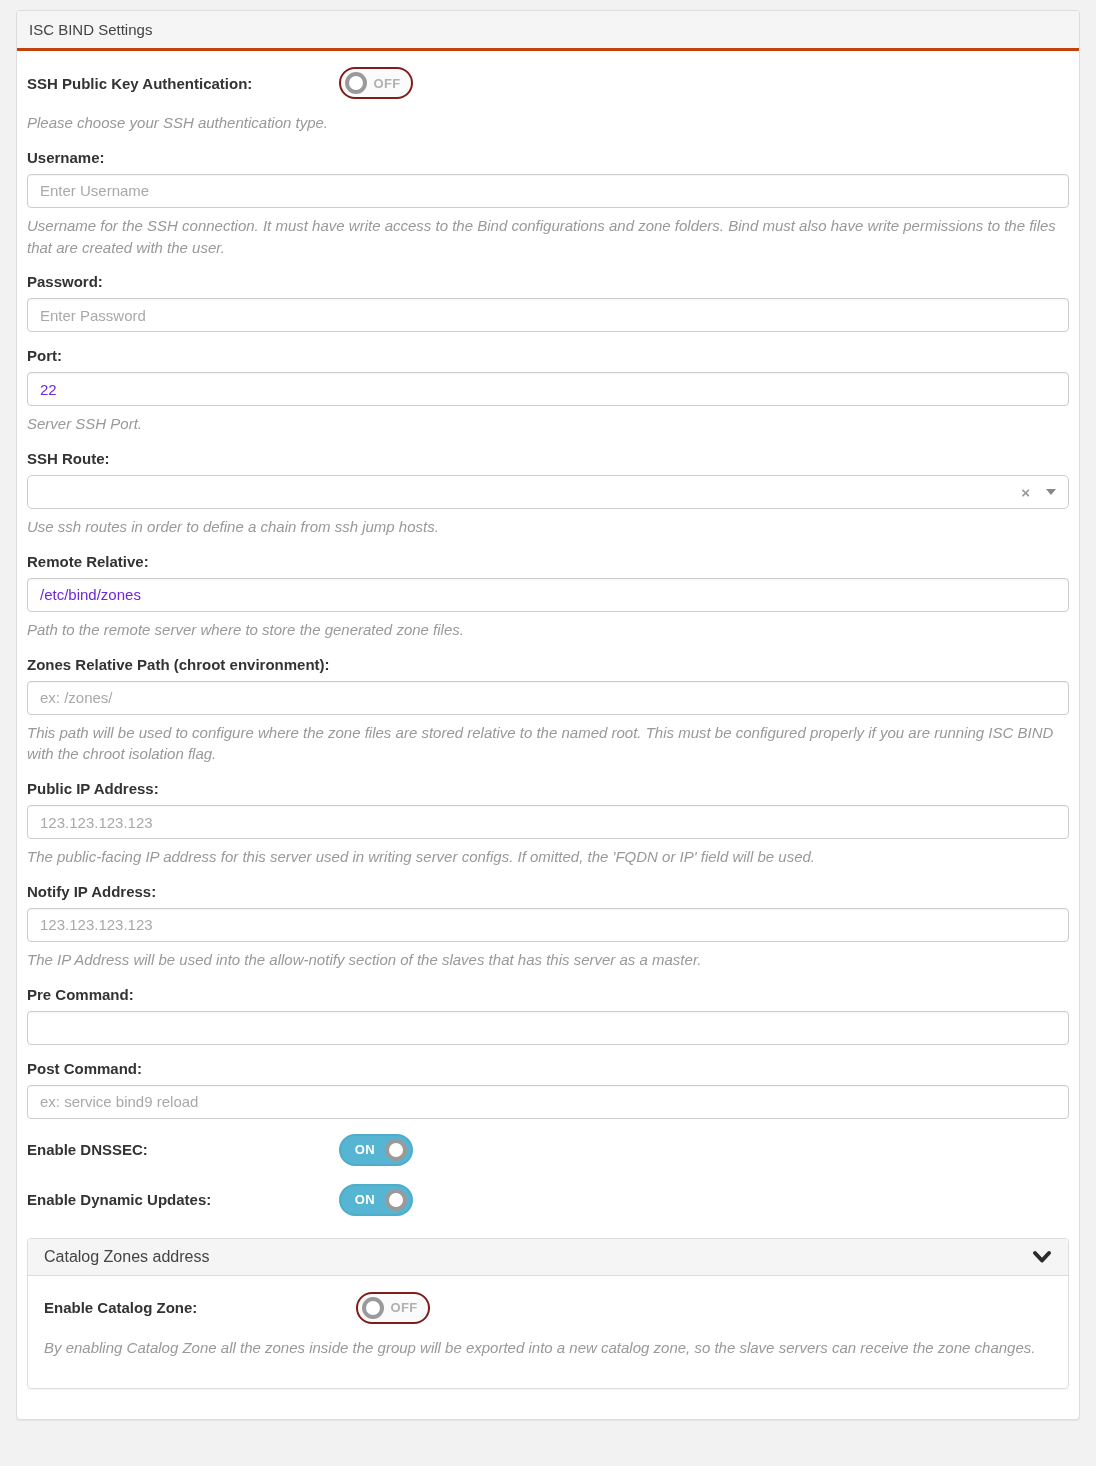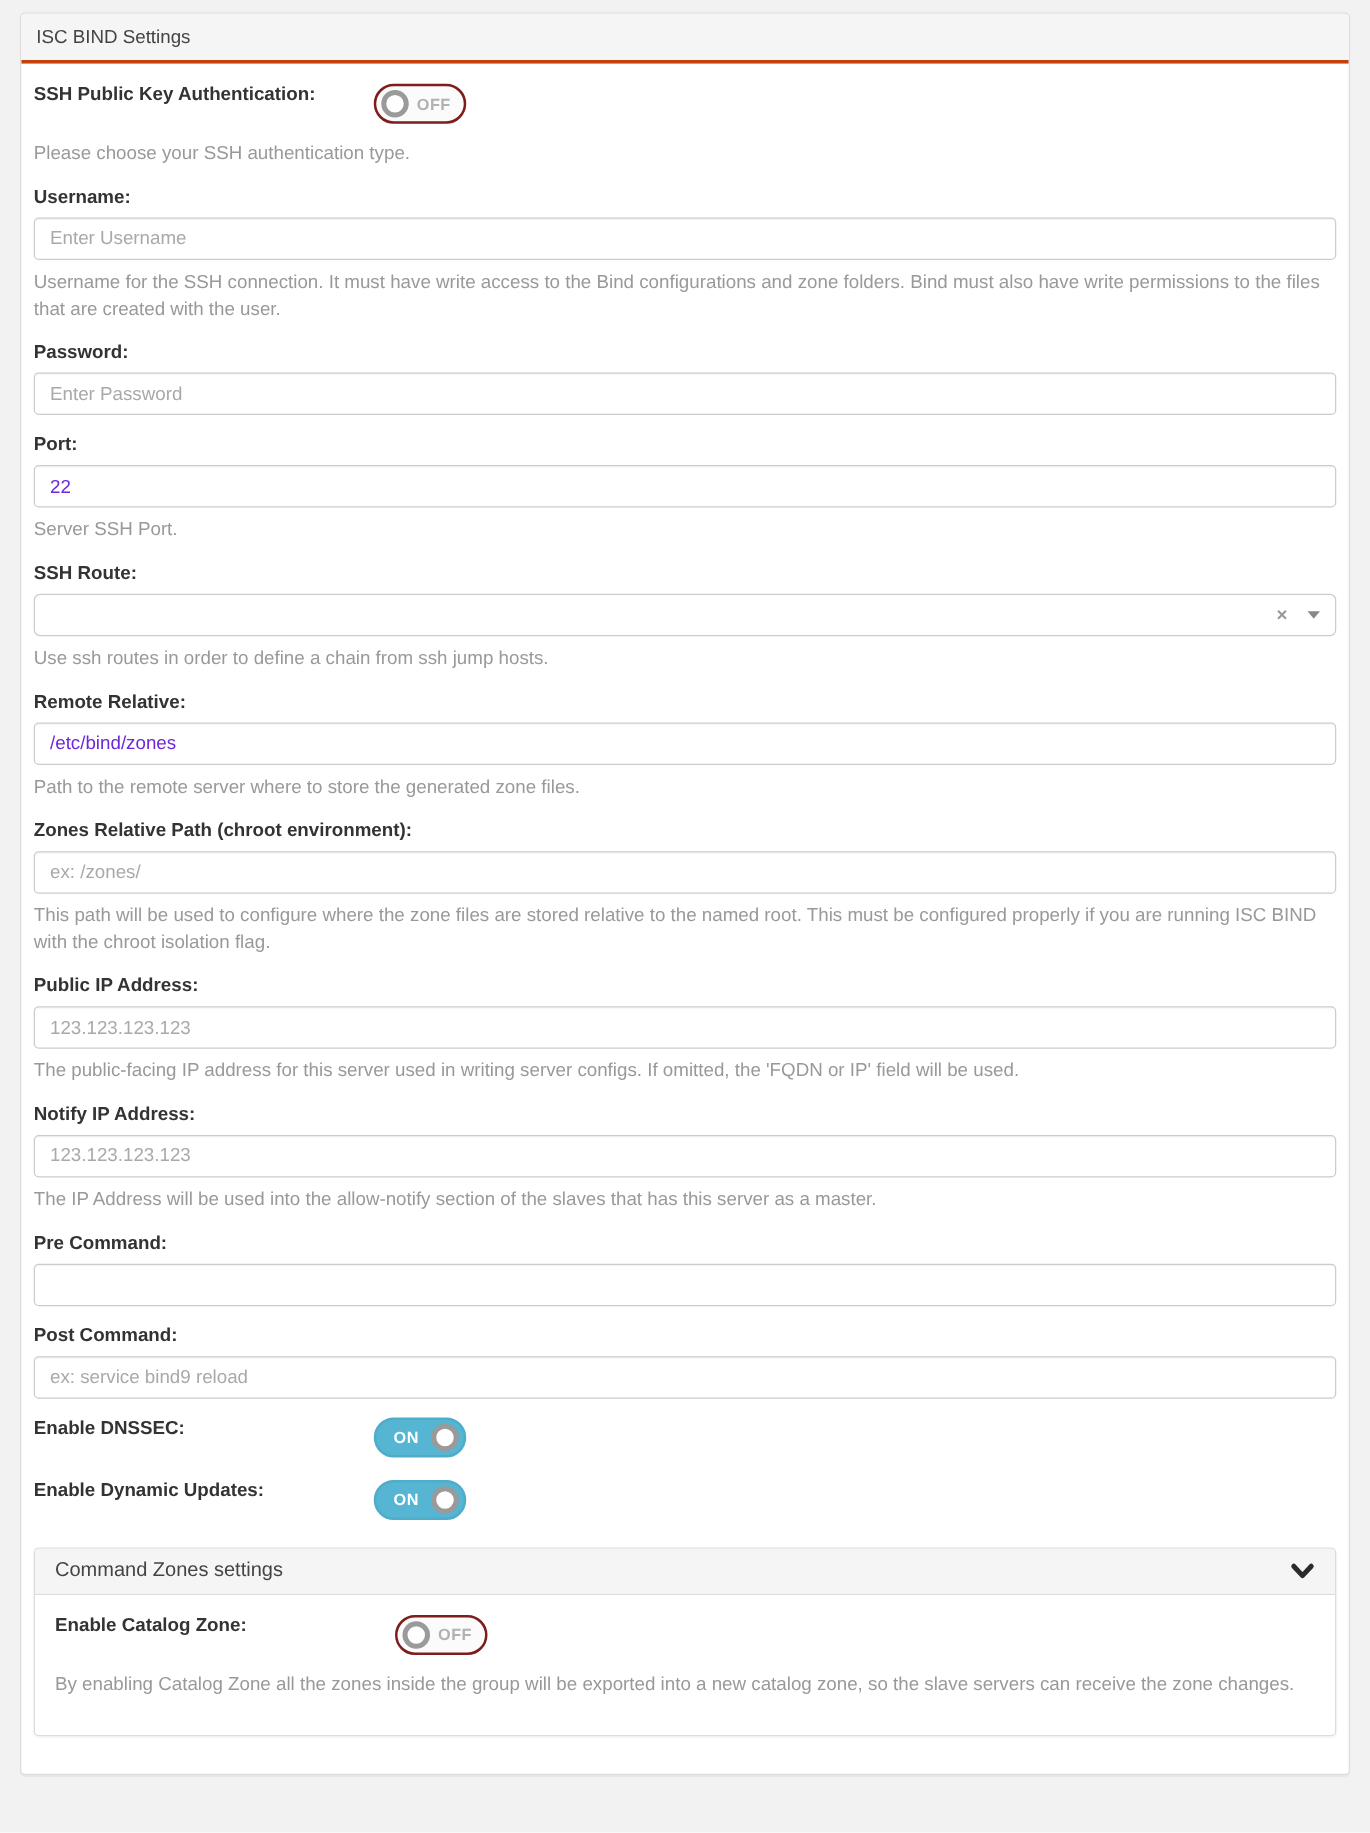--- a/index.html
+++ b/index.html
@@ -48,24 +48,25 @@
     border-radius:4px;
     outline:none;
     box-shadow:inset 0 1px 1px rgba(0,0,0,.04);
   }
   .form-control::placeholder{color:#a9a9a9;opacity:1;}
   .help-block{
     color:#999;
     margin:7px 0 0;
     line-height:1.45;
     font-size:15px;
+    font-style:italic;
   }
 
   
-  .toggle-row{display:flex;}
+  .toggle-row{display:flex;align-items:center;gap:40px;}
   .toggle-row .control-label{width:272px;margin:0;}
   .toggle-group{margin-bottom:18px;}
   .toggle{
     display:flex;align-items:center;
     width:62px;height:24px;
     border-radius:16px;
     padding:2px 4px;
     cursor:pointer;
     user-select:none;
   }
@@ -213,21 +214,21 @@
           <label class="control-label">Enable Dynamic Updates:</label>
           <div class="toggle on">
             <span class="toggle-text">ON</span>
             <span class="knob"></span>
           </div>
         </div>
       </div>
 
       <div class="sub-card">
         <div class="sub-card-header">
-          <span>Command Zones settings</span>
+          <span>Catalog Zones address</span>
           <span class="chevron">
             <svg width="20" height="14" viewBox="0 0 20 14" xmlns="http://www.w3.org/2000/svg">
               <polyline points="3,3 10,10.5 17,3" fill="none" stroke="#2b2b2b" stroke-width="4" stroke-linecap="round" stroke-linejoin="round"></polyline>
             </svg>
           </span>
         </div>
         <div class="sub-card-body">
           <div class="toggle-row">
             <label class="control-label">Enable Catalog Zone:</label>
             <div class="toggle off">

